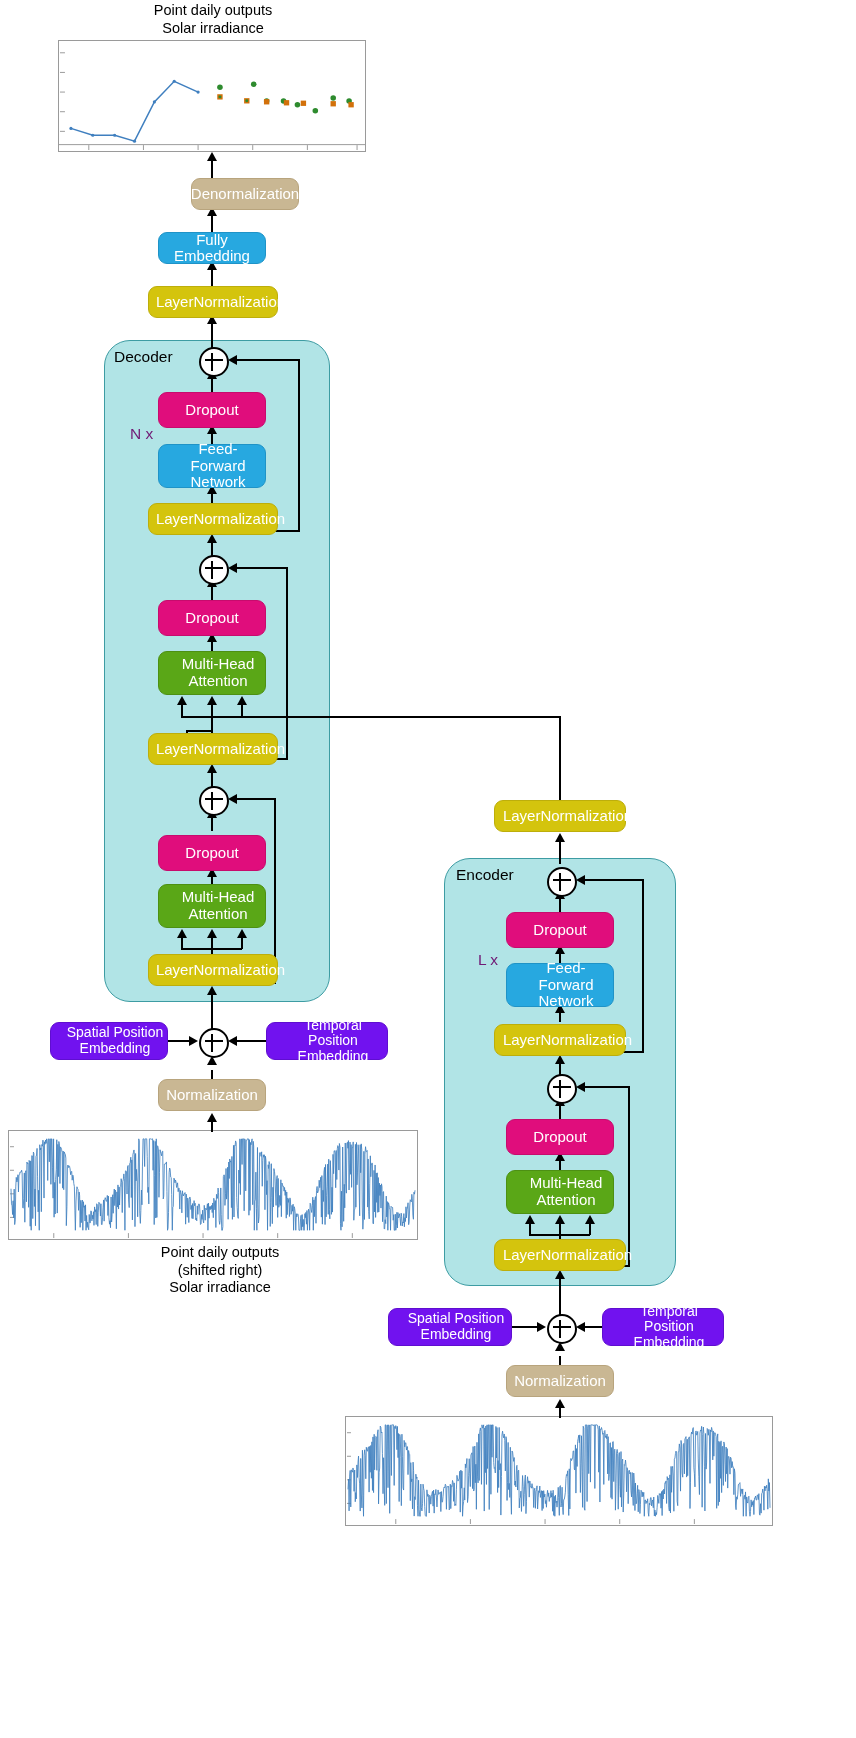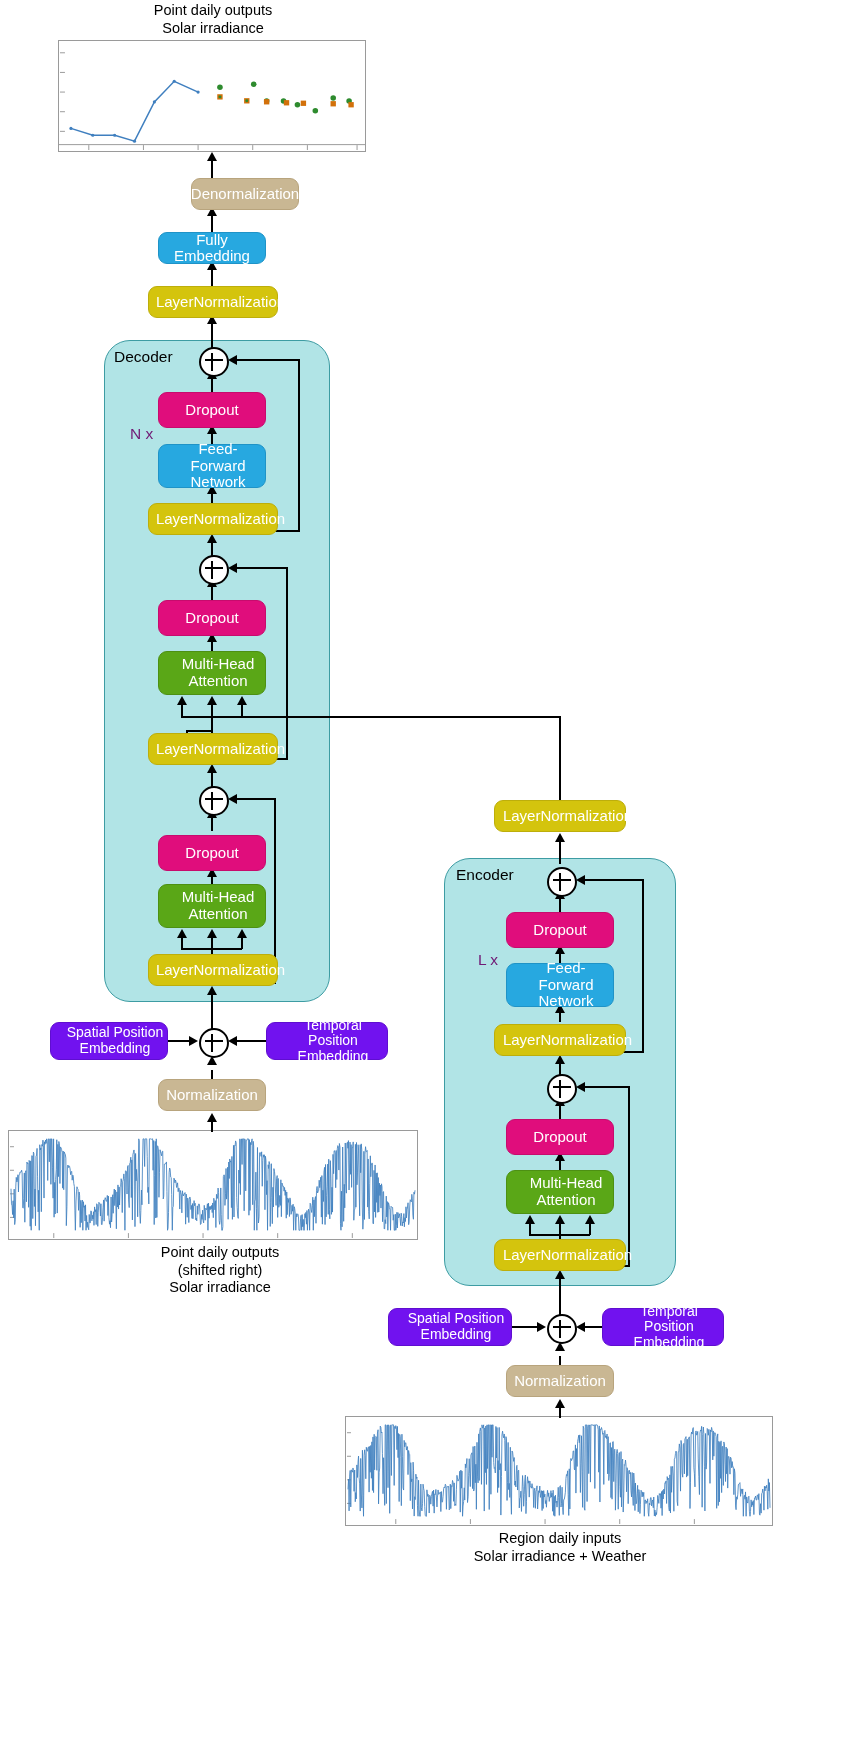--- a/index.html
+++ b/index.html
@@ -393,16 +393,14 @@
         <line x1="50" y1="104" x2="50" y2="109"></line>
           <line x1="125" y1="104" x2="125" y2="109"></line>
         <line x1="200" y1="104" x2="200" y2="109"></line>
           <line x1="275" y1="104" x2="275" y2="109"></line>
         <line x1="350" y1="104" x2="350" y2="109"></line>
       </g>
       <polyline id="enc-series" fill="none" stroke="#3f7fbf" stroke-width="0.85" points="2.0,73.7 2.6,63.2 3.1,95.6 3.7,60.2 4.2,54.4 4.8,91.6 5.4,53.8 5.9,54.8 6.5,56.2 7.0,51.9 7.6,54.6 8.1,75.7 8.7,54.0 9.3,86.3 9.8,77.0 10.4,83.4 10.9,48.8 11.5,61.6 12.1,45.9 12.6,39.8 13.2,61.6 13.7,68.1 14.3,95.8 14.8,42.2 15.4,78.4 16.0,92.6 16.5,33.8 17.1,79.8 17.6,101.1 18.2,38.8 18.8,33.4 19.3,38.9 19.9,62.9 20.4,30.8 21.0,34.3 21.6,34.8 22.1,31.0 22.7,30.5 23.2,76.5 23.8,29.9 24.3,56.3 24.9,29.0 25.5,62.4 26.0,25.3 26.6,74.8 27.1,20.3 27.7,77.0 28.3,17.6 28.8,53.8 29.4,20.7 29.9,19.7 30.5,20.2 31.0,54.3 31.6,16.3 32.2,13.0 32.7,88.5 33.3,56.3 33.8,52.0 34.4,9.3 35.0,10.4 35.5,16.2 36.1,15.3 36.6,37.3 37.2,78.1 37.8,41.5 38.3,70.1 38.9,90.0 39.4,8.0 40.0,8.0 40.5,88.2 41.1,8.9 41.7,8.0 42.2,72.0 42.8,8.0 43.3,9.9 43.9,98.1 44.5,8.8 45.0,8.0 45.6,59.6 46.1,8.0 46.7,8.0 47.2,8.0 47.8,8.0 48.4,69.7 48.9,9.6 49.5,11.8 50.0,8.8 50.6,10.3 51.2,33.3 51.7,9.6 52.3,41.4 52.8,16.8 53.4,86.1 54.0,17.7 54.5,19.9 55.1,41.5 55.6,90.3 56.2,17.5 56.7,40.5 57.3,72.2 57.9,74.4 58.4,23.8 59.0,30.4 59.5,26.5 60.1,26.2 60.7,33.7 61.2,30.2 61.8,30.3 62.3,58.7 62.9,34.1 63.4,37.5 64.0,38.0 64.6,85.2 65.1,46.5 65.7,65.9 66.2,63.1 66.8,93.6 67.4,46.0 67.9,54.7 68.5,100.9 69.0,81.2 69.6,84.1 70.2,58.2 70.7,62.6 71.3,61.1 71.8,90.3 72.4,101.1 72.9,64.4 73.5,94.5 74.1,101.1 74.6,101.1 75.2,68.3 75.7,92.3 76.3,95.7 76.9,88.4 77.4,68.4 78.0,72.8 78.5,75.0 79.1,91.1 79.6,100.1 80.2,101.1 80.8,101.1 81.3,74.2 81.9,80.8 82.4,78.6 83.0,81.6 83.6,97.8 84.1,79.7 84.7,80.9 85.2,88.8 85.8,81.1 86.4,77.7 86.9,75.7 87.5,90.8 88.0,74.4 88.6,97.9 89.1,78.3 89.7,79.0 90.3,73.8 90.8,81.4 91.4,91.6 91.9,81.6 92.5,74.3 93.1,78.8 93.6,78.2 94.2,77.7 94.7,76.4 95.3,96.3 95.8,75.9 96.4,86.8 97.0,86.4 97.5,81.1 98.1,73.1 98.6,71.3 99.2,72.0 99.8,68.5 100.3,69.7 100.9,94.0 101.4,70.8 102.0,70.9 102.6,71.5 103.1,70.6 103.7,94.6 104.2,93.1 104.8,68.4 105.3,93.3 105.9,69.9 106.5,70.8 107.0,64.6 107.6,66.8 108.1,85.9 108.7,67.1 109.3,90.3 109.8,88.8 110.4,90.0 110.9,74.1 111.5,59.4 112.1,63.5 112.6,65.3 113.2,63.5 113.7,63.3 114.3,55.2 114.8,96.9 115.4,54.0 116.0,72.5 116.5,55.1 117.1,101.1 117.6,90.7 118.2,86.1 118.8,72.1 119.3,84.6 119.9,47.8 120.4,51.8 121.0,48.2 121.5,42.3 122.1,87.1 122.7,81.2 123.2,59.9 123.8,42.5 124.3,57.8 124.9,70.9 125.5,38.8 126.0,37.7 126.6,36.4 127.1,72.9 127.7,30.1 128.3,75.4 128.8,73.8 129.4,29.6 129.9,67.0 130.5,48.1 131.0,94.0 131.6,25.8 132.2,61.0 132.7,67.1 133.3,17.2 133.8,64.7 134.4,14.5 135.0,11.1 135.5,14.7 136.1,68.6 136.6,8.0 137.2,11.2 137.7,11.0 138.3,8.0 138.9,95.8 139.4,11.1 140.0,56.7 140.5,9.2 141.1,68.7 141.7,8.0 142.2,52.5 142.8,8.0 143.3,8.0 143.9,94.2 144.5,8.0 145.0,8.0 145.6,78.7 146.1,8.0 146.7,41.0 147.2,8.0 147.8,8.0 148.4,46.4 148.9,52.3 149.5,51.5 150.0,57.0 150.6,9.6 151.2,41.7 151.7,10.7 152.3,76.9 152.8,44.4 153.4,71.9 153.9,10.6 154.5,53.8 155.1,47.5 155.6,99.9 156.2,60.7 156.7,18.3 157.3,14.4 157.9,19.2 158.4,21.2 159.0,17.3 159.5,23.9 160.1,55.0 160.7,20.0 161.2,22.3 161.8,85.0 162.3,67.0 162.9,25.9 163.4,73.9 164.0,67.6 164.6,81.9 165.1,30.8 165.7,81.0 166.2,99.1 166.8,34.6 167.4,35.7 167.9,40.7 168.5,45.2 169.0,41.3 169.6,69.5 170.1,65.2 170.7,71.3 171.3,50.4 171.8,49.2 172.4,74.4 172.9,55.0 173.5,54.2 174.1,92.6 174.6,83.0 175.2,82.1 175.7,75.5 176.3,96.2 176.9,74.2 177.4,59.6 178.0,71.0 178.5,90.9 179.1,79.0 179.6,65.1 180.2,59.1 180.8,98.4 181.3,86.2 181.9,66.4 182.4,60.8 183.0,67.4 183.6,65.0 184.1,81.6 184.7,65.2 185.2,69.8 185.8,71.5 186.3,72.5 186.9,67.9 187.5,72.1 188.0,71.8 188.6,92.2 189.1,75.0 189.7,72.5 190.3,93.0 190.8,76.1 191.4,73.9 191.9,70.1 192.5,93.7 193.1,82.3 193.6,75.1 194.2,77.0 194.7,70.3 195.3,81.9 195.8,78.3 196.4,75.0 197.0,95.3 197.5,75.3 198.1,93.2 198.6,75.0 199.2,81.5 199.8,78.6 200.3,88.2 200.9,85.0 201.4,91.9 202.0,79.5 202.5,74.7 203.1,81.0 203.7,77.3 204.2,86.0 204.8,81.4 205.3,81.9 205.9,75.0 206.5,81.6 207.0,77.6 207.6,96.0 208.1,74.6 208.7,100.2 209.3,80.8 209.8,101.1 210.4,79.6 210.9,87.1 211.5,85.8 212.0,91.8 212.6,85.2 213.2,71.6 213.7,82.0 214.3,100.2 214.8,70.9 215.4,69.9 216.0,91.7 216.5,88.0 217.1,71.5 217.6,92.2 218.2,99.4 218.7,84.1 219.3,83.9 219.9,80.5 220.4,76.6 221.0,62.6 221.5,58.6 222.1,59.8 222.7,54.8 223.2,79.0 223.8,100.3 224.3,52.8 224.9,93.7 225.5,44.4 226.0,42.2 226.6,44.4 227.1,42.9 227.7,41.9 228.2,34.6 228.8,34.6 229.4,53.2 229.9,54.0 230.5,28.4 231.0,77.5 231.6,32.2 232.2,50.4 232.7,24.9 233.3,21.8 233.8,18.6 234.4,26.2 234.9,18.2 235.5,76.9 236.1,47.5 236.6,19.1 237.2,55.3 237.7,92.0 238.3,9.4 238.9,11.3 239.4,92.7 240.0,95.0 240.5,8.1 241.1,8.0 241.7,8.0 242.2,86.1 242.8,11.4 243.3,8.0 243.9,57.7 244.4,9.9 245.0,8.0 245.6,66.3 246.1,8.0 246.7,8.0 247.2,8.1 247.8,8.0 248.4,8.9 248.9,8.0 249.5,8.0 250.0,72.8 250.6,8.0 251.1,8.0 251.7,8.0 252.3,8.0 252.8,9.3 253.4,13.0 253.9,56.2 254.5,9.1 255.1,86.6 255.6,12.5 256.2,12.9 256.7,10.7 257.3,13.5 257.9,17.6 258.4,16.5 259.0,68.7 259.5,14.7 260.1,13.7 260.6,20.8 261.2,19.3 261.8,22.0 262.3,17.3 262.9,57.9 263.4,20.0 264.0,64.7 264.6,58.6 265.1,26.6 265.7,26.3 266.2,82.1 266.8,31.1 267.3,83.7 267.9,25.4 268.5,25.0 269.0,65.8 269.6,33.9 270.1,32.8 270.7,94.9 271.3,67.9 271.8,36.8 272.4,33.0 272.9,37.1 273.5,93.9 274.1,40.6 274.6,36.2 275.2,70.8 275.7,81.7 276.3,35.2 276.8,91.6 277.4,45.0 278.0,42.9 278.5,96.8 279.1,77.5 279.6,48.5 280.2,49.2 280.8,43.8 281.3,48.6 281.9,76.2 282.4,51.6 283.0,54.4 283.5,88.3 284.1,54.9 284.7,54.2 285.2,58.0 285.8,56.5 286.3,75.0 286.9,81.4 287.5,56.5 288.0,78.6 288.6,90.1 289.1,57.1 289.7,67.0 290.3,95.3 290.8,67.2 291.4,88.5 291.9,87.7 292.5,78.0 293.0,69.6 293.6,96.6 294.2,73.9 294.7,75.9 295.3,98.3 295.8,89.4 296.4,74.6 297.0,75.5 297.5,81.4 298.1,76.5 298.6,80.9 299.2,76.8 299.7,101.1 300.3,84.6 300.9,84.5 301.4,88.2 302.0,85.8 302.5,87.0 303.1,83.3 303.7,97.7 304.2,101.1 304.8,87.8 305.3,89.5 305.9,82.3 306.5,82.0 307.0,90.6 307.6,86.3 308.1,84.5 308.7,92.4 309.2,81.5 309.8,100.7 310.4,94.8 310.9,101.1 311.5,97.3 312.0,99.4 312.6,92.3 313.2,79.9 313.7,83.1 314.3,88.0 314.8,78.0 315.4,79.2 315.9,78.0 316.5,92.9 317.1,75.9 317.6,100.4 318.2,74.8 318.7,83.5 319.3,73.5 319.9,78.4 320.4,66.9 321.0,67.4 321.5,65.1 322.1,88.1 322.7,60.7 323.2,64.0 323.8,62.2 324.3,92.1 324.9,95.8 325.4,58.9 326.0,97.7 326.6,50.3 327.1,76.7 327.7,52.5 328.2,50.3 328.8,60.0 329.4,96.0 329.9,43.0 330.5,41.8 331.0,37.2 331.6,34.7 332.2,37.6 332.7,85.9 333.3,90.3 333.8,35.4 334.4,35.4 334.9,27.4 335.5,31.7 336.1,75.5 336.6,23.9 337.2,28.4 337.7,57.1 338.3,61.3 338.9,28.1 339.4,26.9 340.0,57.9 340.5,22.4 341.1,21.4 341.6,20.0 342.2,61.2 342.8,22.6 343.3,59.8 343.9,23.2 344.4,21.2 345.0,20.2 345.6,93.2 346.1,67.1 346.7,18.2 347.2,15.3 347.8,17.4 348.4,12.0 348.9,10.8 349.5,51.8 350.0,57.4 350.6,71.2 351.1,15.7 351.7,14.2 352.3,18.5 352.8,17.9 353.4,14.7 353.9,42.7 354.5,60.5 355.1,79.0 355.6,16.4 356.2,13.3 356.7,14.2 357.3,9.5 357.8,91.9 358.4,17.8 359.0,10.2 359.5,16.7 360.1,50.7 360.6,95.7 361.2,16.8 361.8,53.1 362.3,46.8 362.9,11.7 363.4,12.9 364.0,18.6 364.6,12.6 365.1,18.2 365.7,67.6 366.2,13.2 366.8,15.0 367.3,10.6 367.9,13.5 368.5,43.7 369.0,14.2 369.6,39.9 370.1,16.3 370.7,15.8 371.3,17.5 371.8,20.0 372.4,93.0 372.9,21.5 373.5,17.2 374.0,90.2 374.6,24.7 375.2,86.4 375.7,25.7 376.3,62.5 376.8,24.3 377.4,77.0 378.0,30.5 378.5,29.8 379.1,69.7 379.6,25.4 380.2,27.3 380.8,48.8 381.3,65.7 381.9,30.6 382.4,57.9 383.0,32.2 383.5,72.4 384.1,40.5 384.7,40.1 385.2,43.8 385.8,58.2 386.3,40.9 386.9,42.0 387.5,51.8 388.0,45.4 388.6,50.9 389.1,50.8 389.7,79.1 390.2,52.7 390.8,57.4 391.4,90.6 391.9,94.4 392.5,81.3 393.0,83.8 393.6,79.2 394.2,69.1 394.7,68.2 395.3,67.7 395.8,66.9 396.4,80.8 397.0,73.2 397.5,75.5 398.1,78.2 398.6,73.3 399.2,101.1 399.7,81.7 400.3,79.7 400.9,83.8 401.4,76.3 402.0,101.1 402.5,81.4 403.1,86.2 403.7,87.7 404.2,81.7 404.8,80.7 405.3,95.9 405.9,101.1 406.4,96.3 407.0,84.4 407.6,91.5 408.1,86.3 408.7,89.8 409.2,85.1 409.8,99.4 410.4,82.6 410.9,82.8 411.5,80.5 412.0,84.4 412.6,84.6 413.2,79.4 413.7,79.5 414.3,84.1 414.8,78.1 415.4,98.9 415.9,100.0 416.5,88.3 417.1,97.9 417.6,78.1 418.2,77.1 418.7,73.4 419.3,77.3 419.9,94.9 420.4,70.5 421.0,75.3 421.5,70.9 422.1,72.3 422.6,69.5 423.2,76.0 423.8,93.9 424.3,63.0 424.9,75.4 425.4,66.8 426.0,92.5"></polyline>
     </svg>
   </div>
 
-  <div class="caption" style="left:420px;top:1530px;width:280px;">Region daily inputs
-Solar irradiance + Weather</div>
 
 </div>
 
 </body></html>

